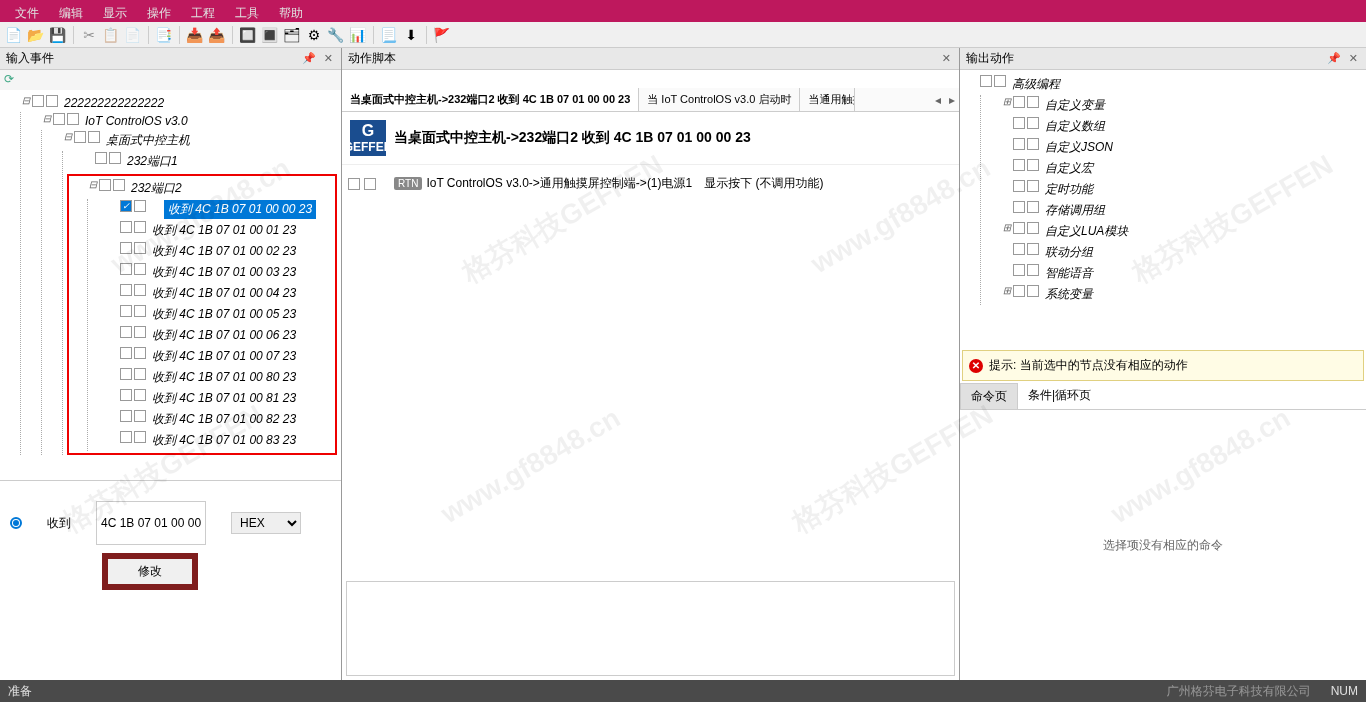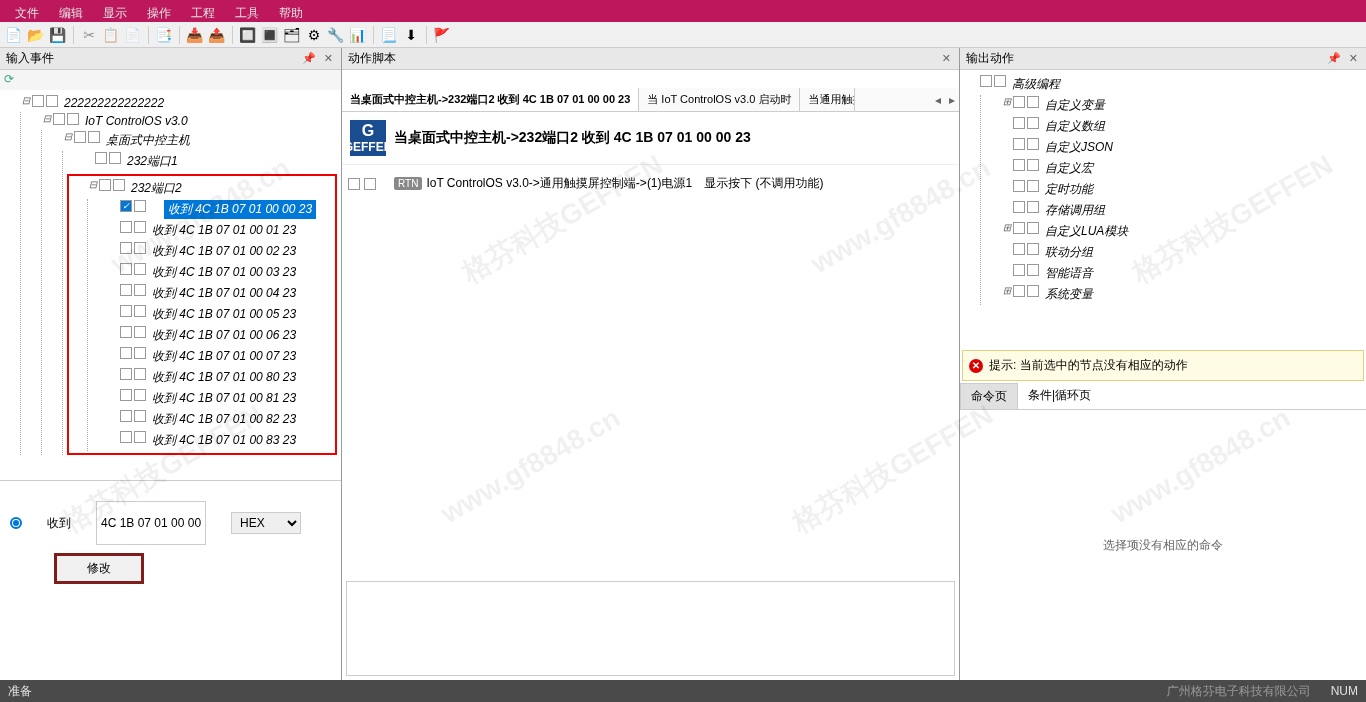--- a/index.html
+++ b/index.html
@@ -24,21 +24,21 @@
 .tree-node .label { padding: 1px 4px; }
 .tree-node.selected .label { background: #0078d7; color: #fff; margin-left: 16px; }
 .tree-children { margin-left: 16px; border-left: 1px dotted #aaa; padding-left: 4px; }
 .redbox { border: 2px solid #e00; padding: 2px; margin: 2px 0; }
 .bottom-form { border-top: 1px solid #ccc; padding: 20px 10px; height: 200px; }
 .form-row { display: flex; align-items: center; gap: 25px; margin-bottom: 8px; }
 .form-row .radio { width: 12px; height: 12px; border: 2px solid #0078d7; border-radius: 50%; position: relative; }
 .form-row .radio::after { content: ""; width: 6px; height: 6px; background: #0078d7; border-radius: 50%; position: absolute; top: 1px; left: 1px; }
 .form-row input[type=text] { border: 1px solid #ccc; padding: 14px 4px; width: 110px; }
 .form-row select { border: 1px solid #ccc; padding: 2px 4px; width: 70px; }
-.form-btn { padding: 4px 30px; background: #f0f0f0; border: 3px solid #7f1d1d; cursor: pointer; margin-left: 44px; }
+.form-btn { padding: 4px 30px; background: #f0f0f0; border: 6px solid #7f1d1d; cursor: pointer; margin-left: 92px; }
 .center-panel { width: 618px; }
 .tabs-bar { display: flex; border-bottom: 1px solid #ccc; background: #fafafa; align-items: center; }
 .tab { padding: 4px 8px; border-right: 1px solid #ccc; cursor: pointer; white-space: nowrap; overflow: hidden; font-size: 11px; }
 .tab.active { background: #fff; font-weight: bold; }
 .tab-scroll { display: flex; margin-left: auto; }
 .tab-scroll span { padding: 2px 4px; cursor: pointer; color: #666; }
 .script-header { display: flex; align-items: center; padding: 8px; gap: 8px; border-bottom: 1px solid #eee; }
 .logo-box { width: 36px; height: 36px; background: #1a4d8f; color: #fff; display: flex; flex-direction: column; align-items: center; justify-content: center; font-size: 8px; font-weight: bold; }
 .logo-box .g { font-size: 16px; }
 .script-title { font-weight: bold; font-size: 14px; }

